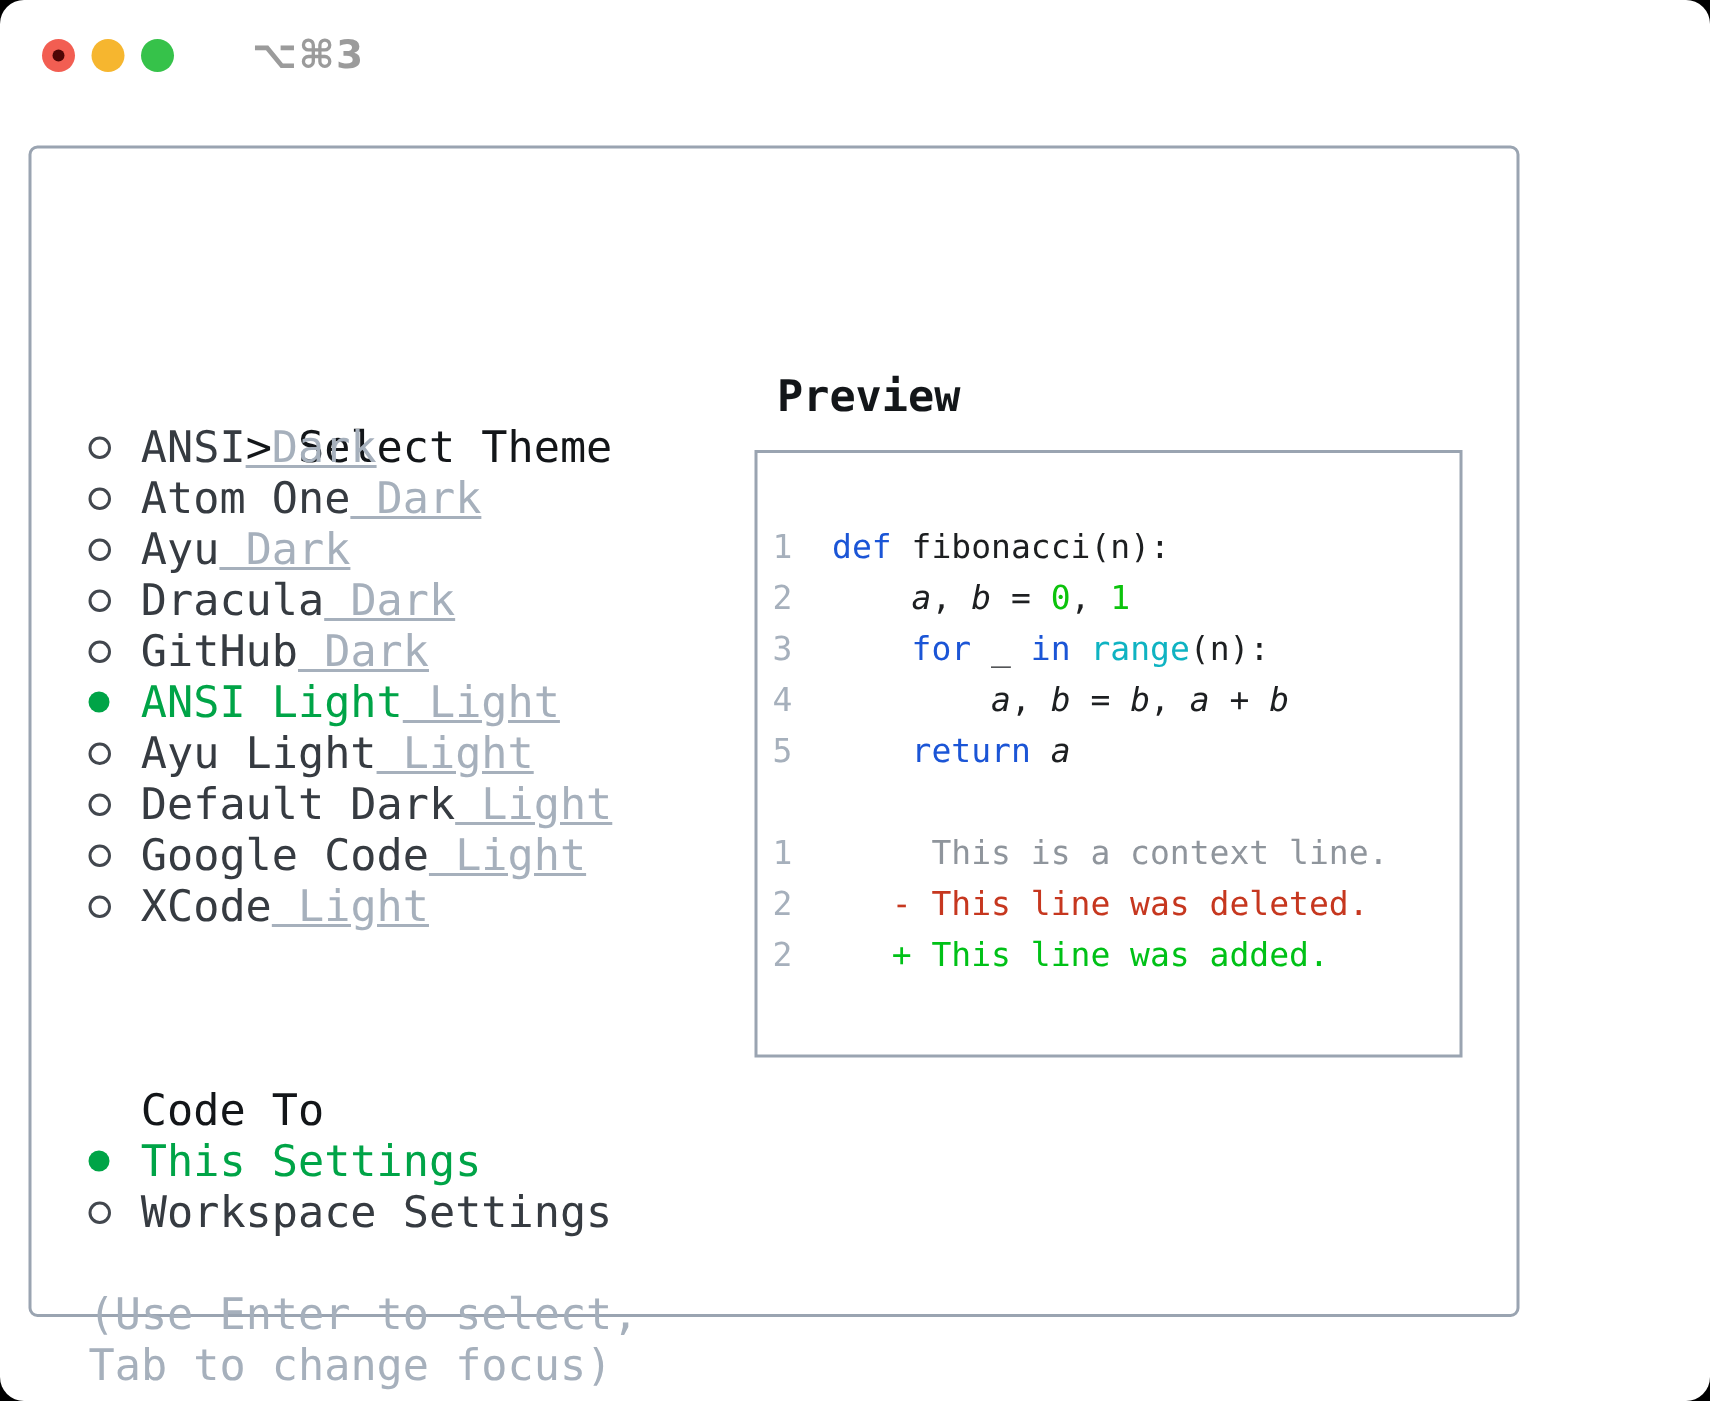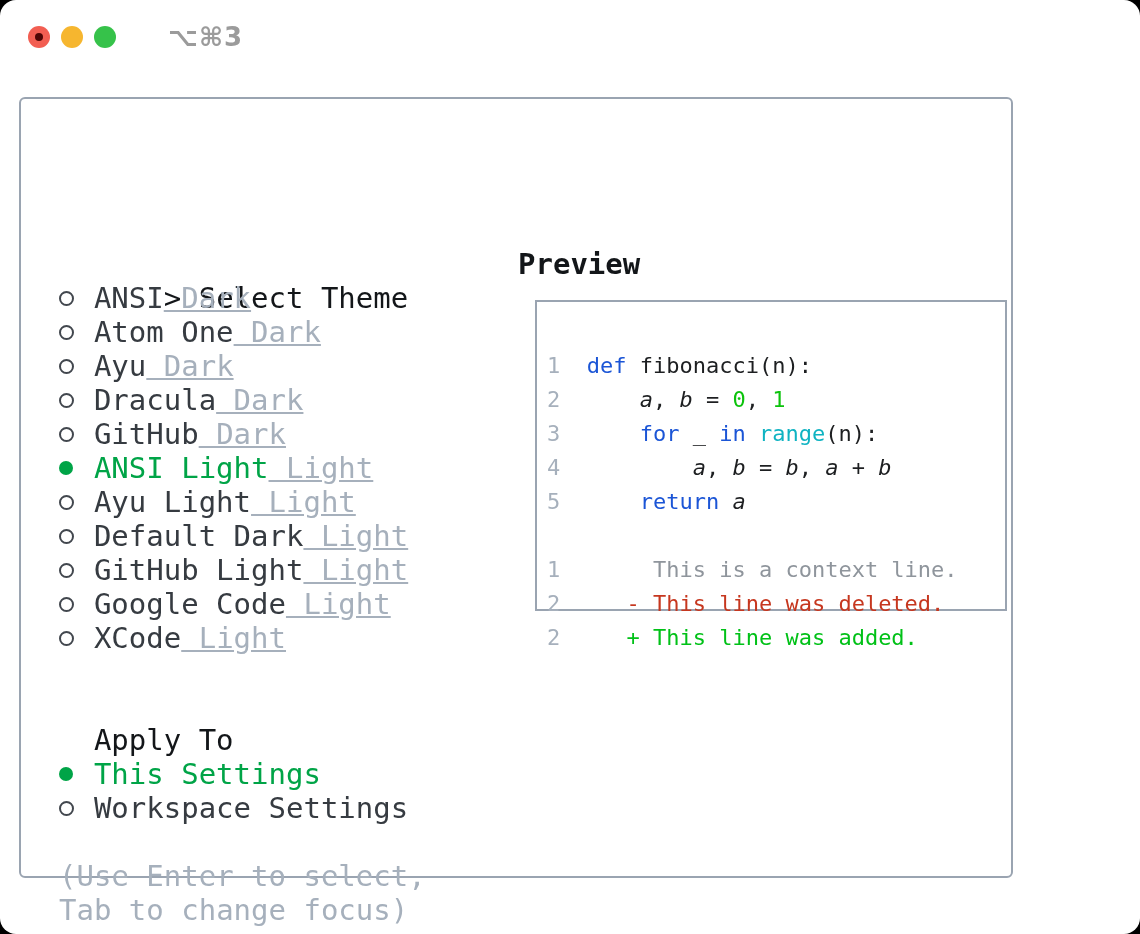--- a/index.html
+++ b/index.html
@@ -77,21 +77,21 @@
     position:absolute;left:38px;top:760px;width:430px;
     color:var(--muted,#a6b0bc);
     white-space:normal;
   }
   
   .preview-heading{
     position:absolute;left:497px;top:148px;
     font-weight:700;color:var(--heading,#131619);
   }
   .preview-box{
-    position:absolute;left:514px;top:201px;width:472px;height:311px;
+    position:absolute;left:482px;top:201px;width:472px;height:405px;
     border:2px solid var(--panel-border,#9aa4b1);
     box-sizing:border-box;
     background:#fff;
   }
   .code{
     position:absolute;left:10px;top:47px;
     line-height:34px;font-size:22px;color:#1d1f21;
   }
   .code-line{white-space:pre;height:34px;}
   .ln{display:inline-block;width:3ch;color:var(--muted,#a6b0bc);}
@@ -125,27 +125,26 @@
 
     <div class="theme-list mono-rows">
         <div class="row theme-row"><span class="marker"></span><span class="t-name">ANSI</span><span class="t-variant"> Dark</span></div>
         <div class="row theme-row"><span class="marker"></span><span class="t-name">Atom One</span><span class="t-variant"> Dark</span></div>
         <div class="row theme-row"><span class="marker"></span><span class="t-name">Ayu</span><span class="t-variant"> Dark</span></div>
         <div class="row theme-row"><span class="marker"></span><span class="t-name">Dracula</span><span class="t-variant"> Dark</span></div>
         <div class="row theme-row"><span class="marker"></span><span class="t-name">GitHub</span><span class="t-variant"> Dark</span></div>
         <div class="row theme-row selected"><span class="marker marker-filled"></span><span class="t-name">ANSI Light</span><span class="t-variant"> Light</span></div>
         <div class="row theme-row"><span class="marker"></span><span class="t-name">Ayu Light</span><span class="t-variant"> Light</span></div>
         <div class="row theme-row"><span class="marker"></span><span class="t-name">Default Dark</span><span class="t-variant"> Light</span></div>
-        <div class="row theme-row"><span class="marker"></span><span class="t-name">GitHub Light</span><span class="t-variant"> Light</span></div>
         <div class="row theme-row"><span class="marker"></span><span class="t-name">Google Code</span><span class="t-variant"> Light</span></div>
         <div class="row theme-row"><span class="marker"></span><span class="t-name">XCode</span><span class="t-variant"> Light</span></div>
       </div>
 
     <div class="apply-section mono-rows">
-      <div class="row apply-heading">Apply To</div>
+      <div class="row apply-heading">Code To</div>
       <div>
           <div class="row apply-row selected"><span class="marker marker-filled"></span><span class="t-name">This Settings</span></div>
           <div class="row apply-row"><span class="marker"></span><span class="t-name">Workspace Settings</span></div>
         </div>
     </div>
 
     <div class="hint mono-rows">(Use Enter to select, Tab to change focus)</div>
 
     <div class="preview-heading mono-rows row">Preview</div>
 

